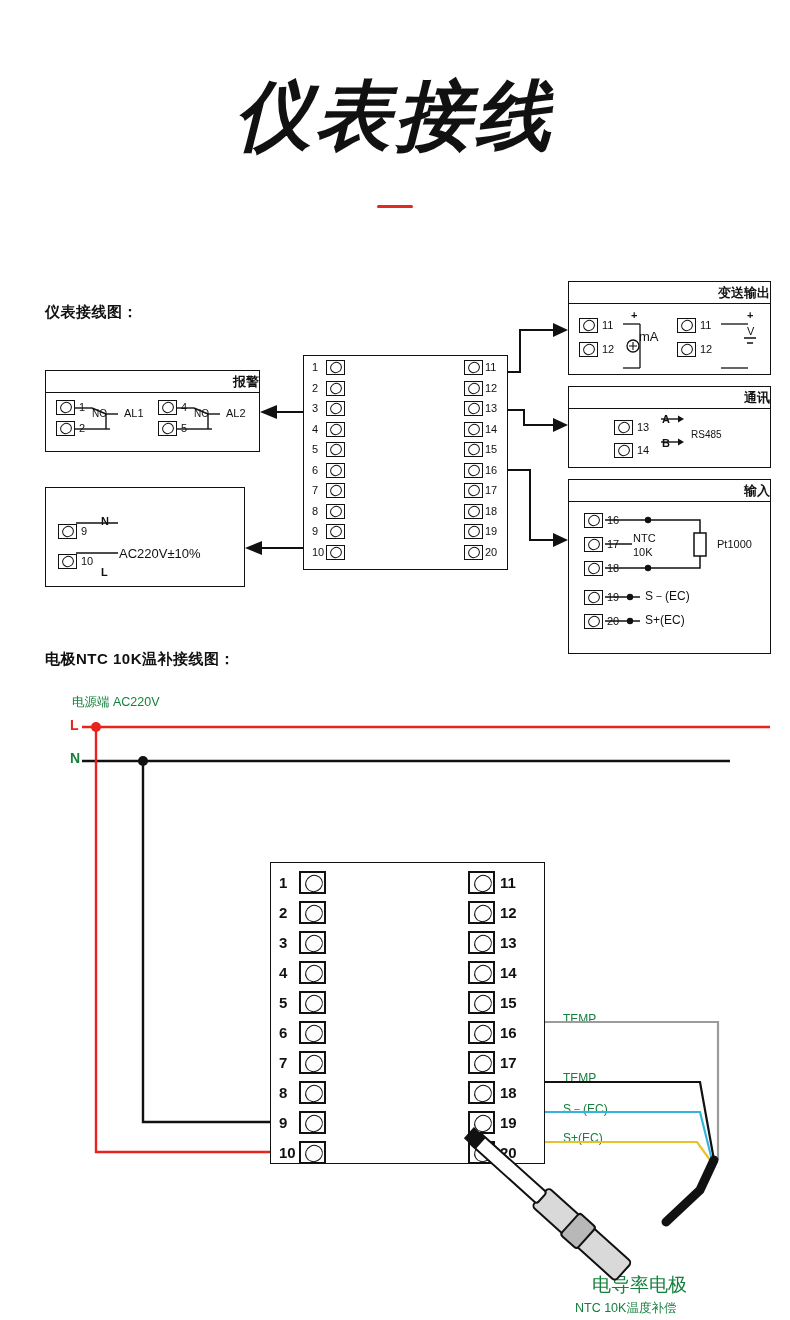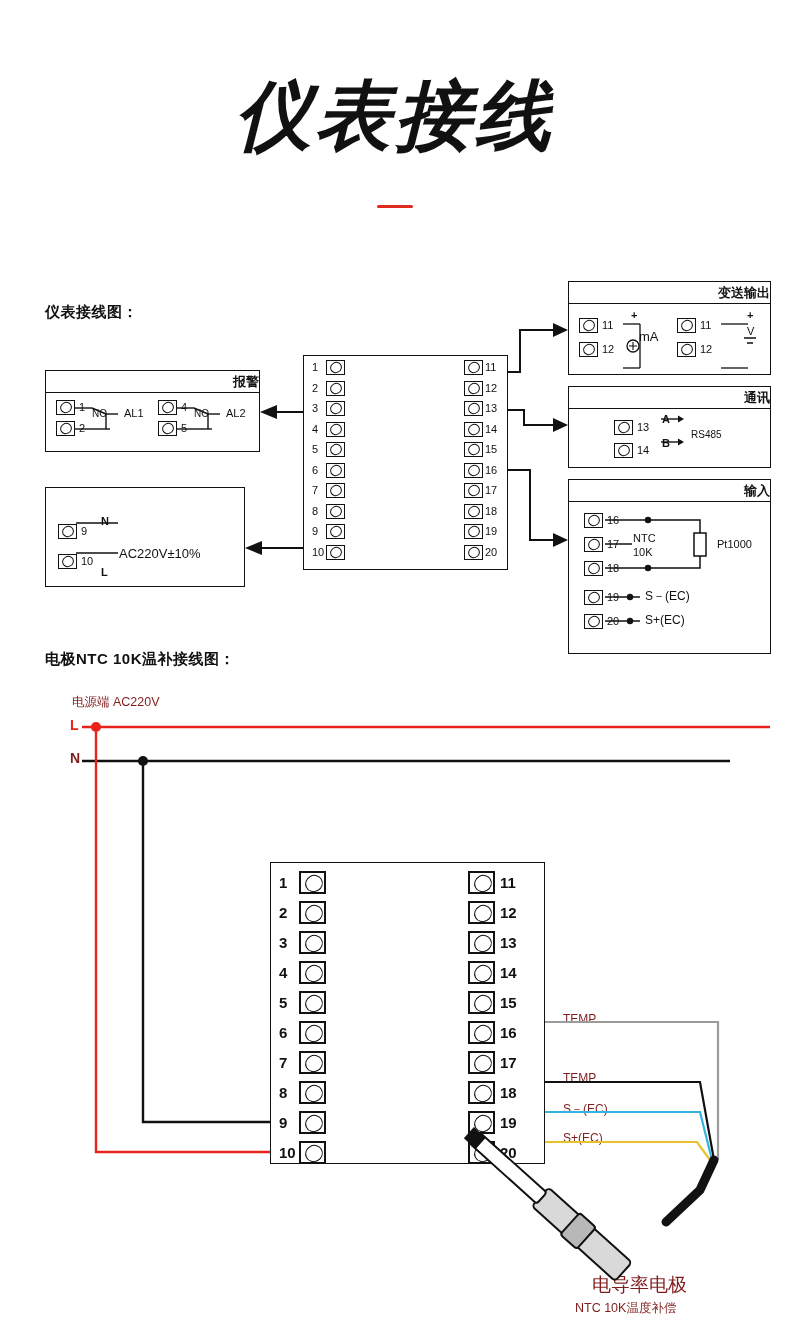--- a/index.html
+++ b/index.html
@@ -68,21 +68,21 @@
     position:absolute;width:27px;height:23px;border:2px solid #111;
     box-sizing:border-box;background:#fff;
   }
   .bigterm:before{
     content:"";position:absolute;left:4px;top:2px;width:18px;height:17px;
     border:1.6px solid #111;border-radius:50%;
     transform:rotate(-28deg);box-sizing:border-box;
   }
   .bignum{position:absolute;font-size:15px;font-weight:bold;line-height:23px;}
 
-  .cap{position:absolute;font-size:12px;color:#7f1d1d;}
+  .cap{position:absolute;font-size:12px;color:#15803d;}
   .cap.b{font-weight:bold;}
 
   svg.ov{position:absolute;left:0;top:0;width:790px;height:1320px;pointer-events:none;}
 </style>
 </head>
 <body>
 
 <div class="page">
 
   <div class="title">仪表接线</div>

